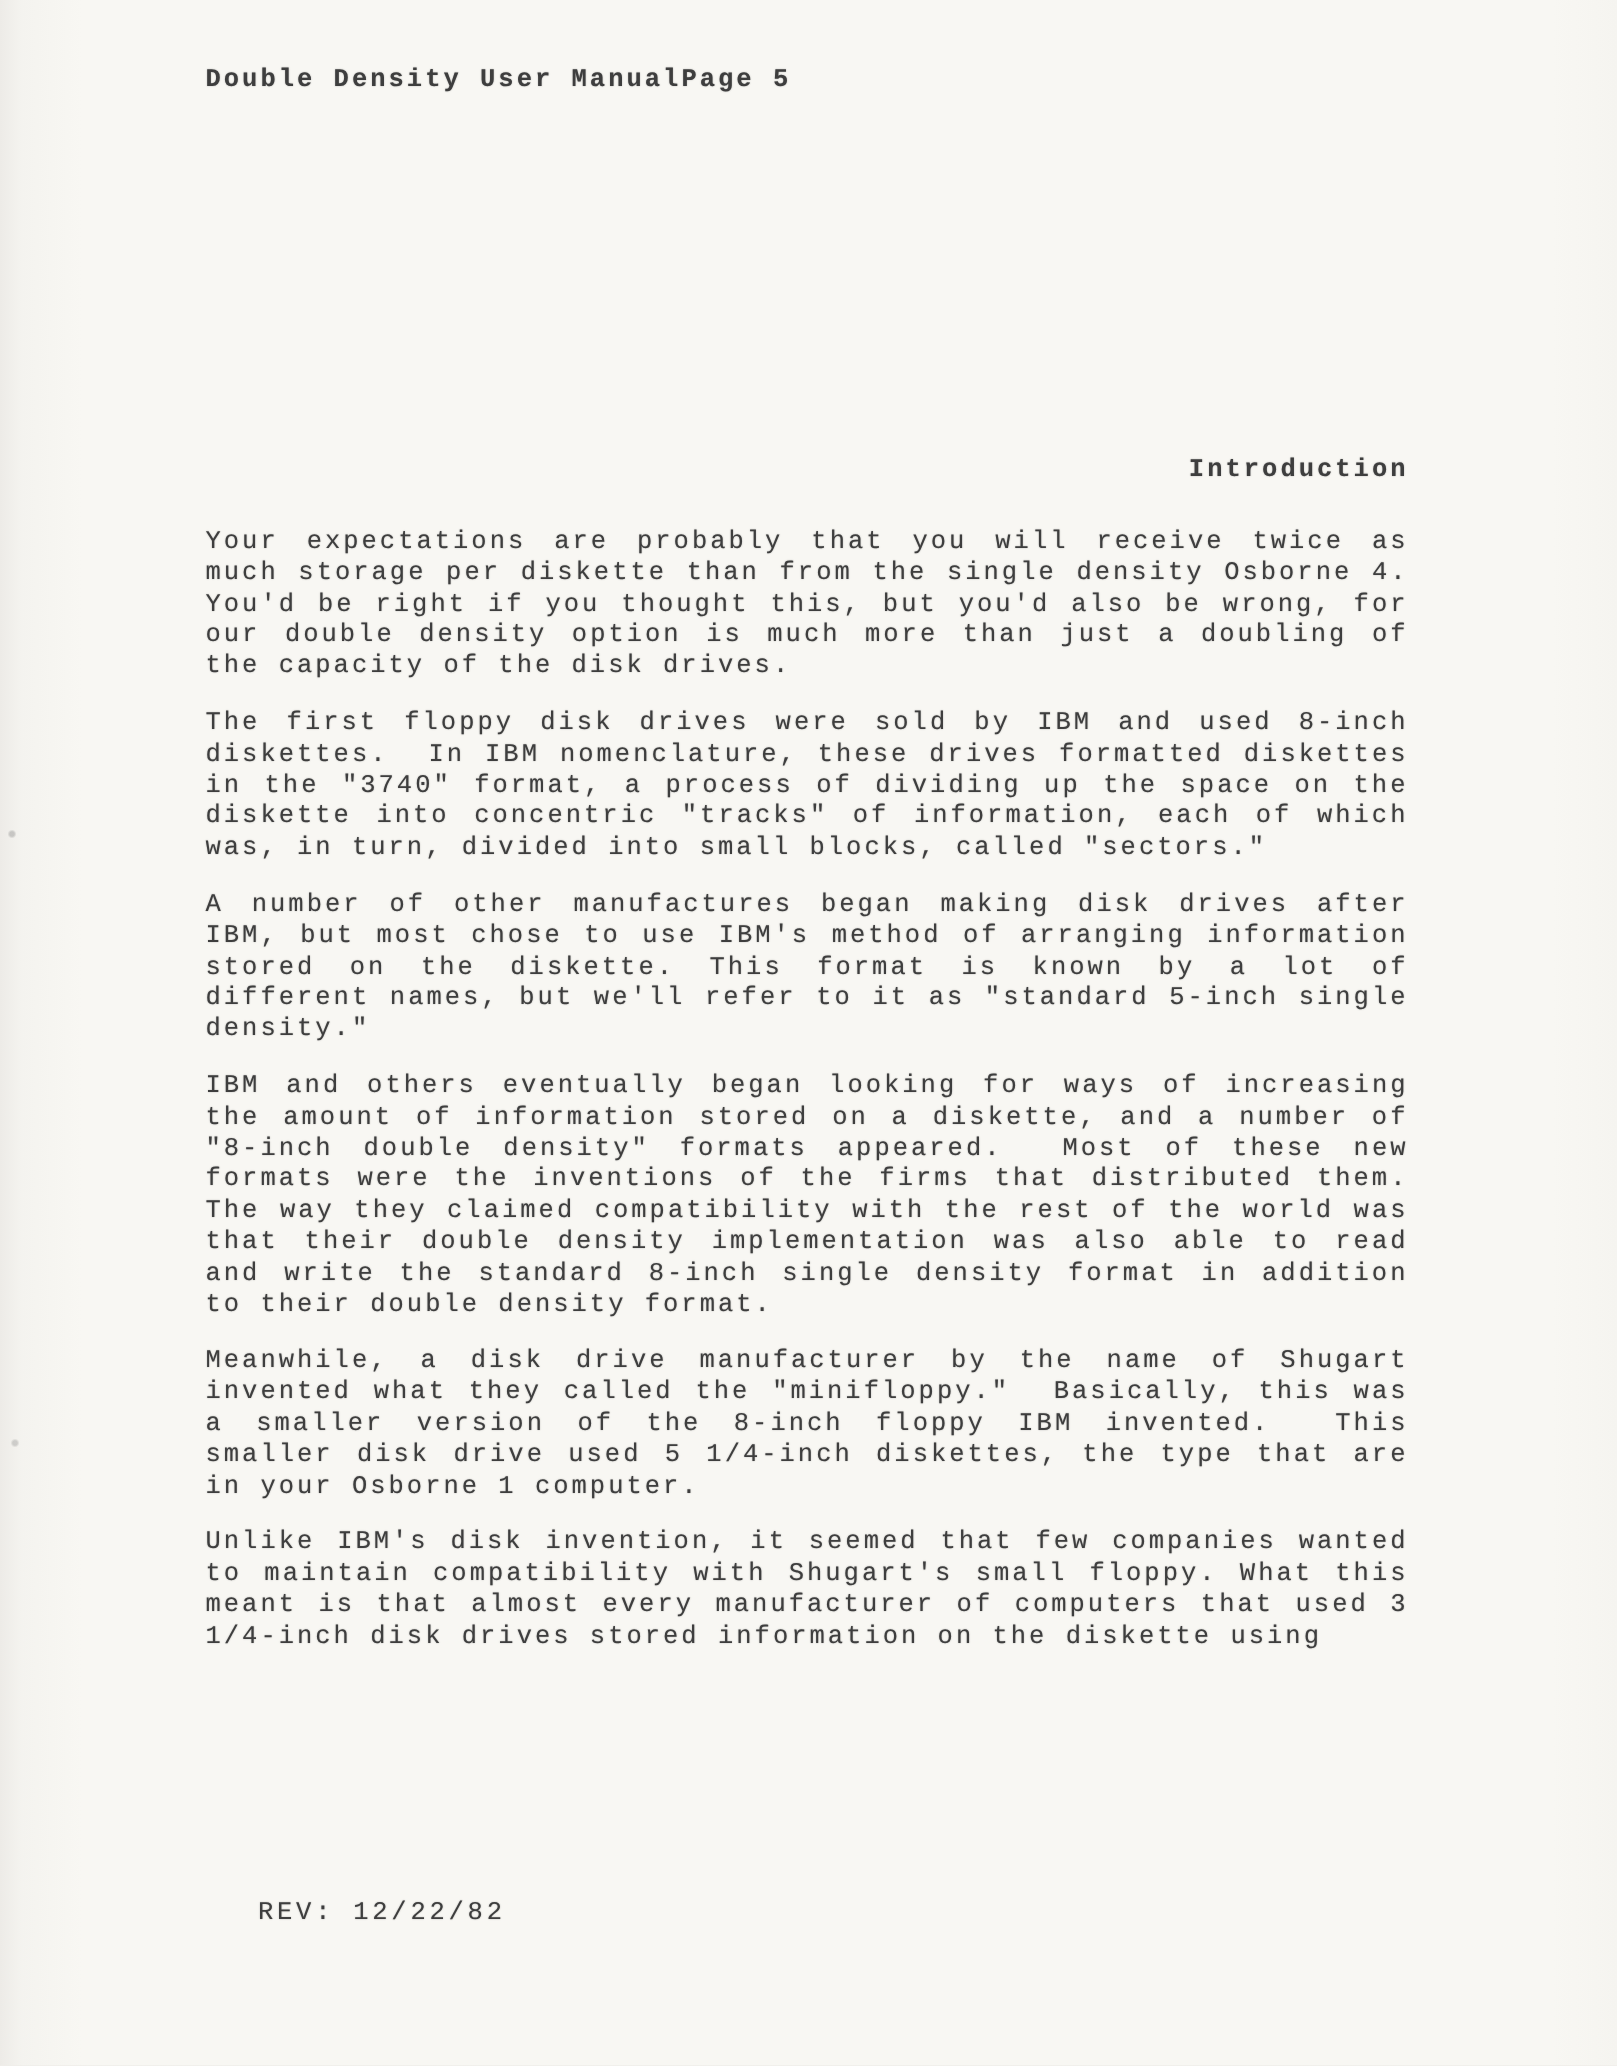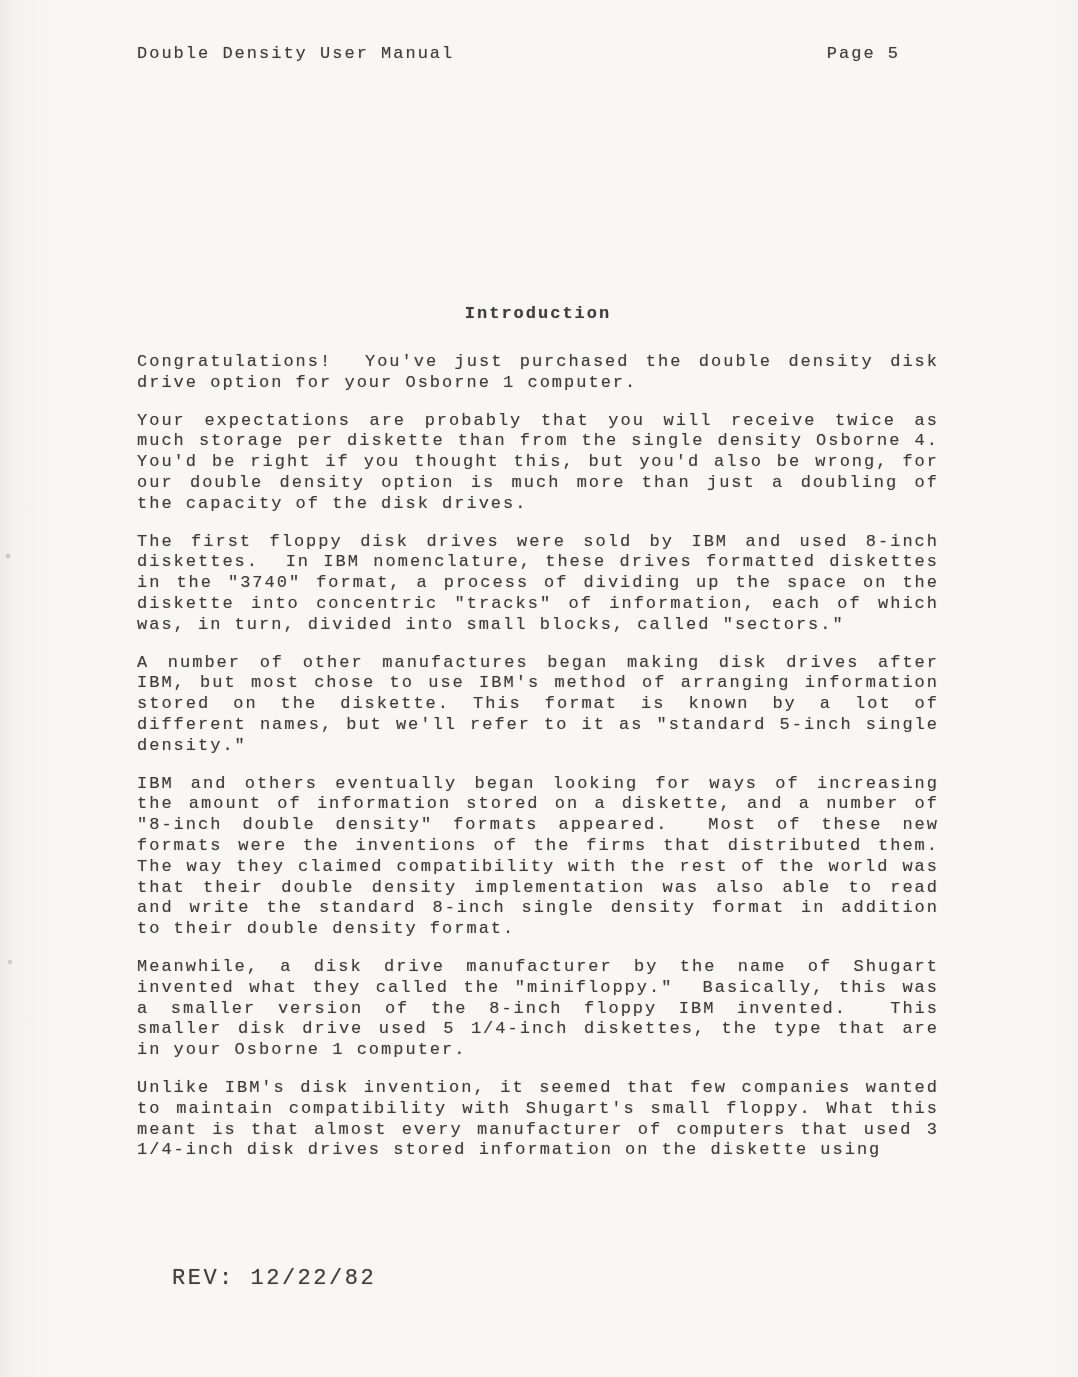--- a/index.html
+++ b/index.html
@@ -23,72 +23,71 @@
   }
   .ink {
     text-shadow: 0 0 1px rgba(62,62,62,0.45);
   }
   .page-header {
     position: absolute;
     top: 44px;
     left: 137px;
     width: 763px;
     display: flex;
-    justify-content: space-between;
+    justify-content: flex-start;
     font-size: 17px;
-    font-weight: 400;
+    font-weight: 700;
     letter-spacing: 2px;
     white-space: nowrap;
   }
   .content {
     position: absolute;
     top: 303px;
     left: 137px;
     width: 802px;
   }
   .section-heading {
     font-size: 17px;
     font-weight: 700;
     letter-spacing: 2px;
-    text-align: center;
+    text-align: right;
     margin: 0 0 28px 0;
     line-height: 21px;
   }
   .content p {
     font-size: 17px;
     font-weight: 400;
     letter-spacing: 2px;
     line-height: 20.8px;
     margin: 0 0 17px 0;
     text-align: justify;
     white-space: pre-wrap;
   }
   .page-footer {
     position: absolute;
     top: 1266px;
     left: 172px;
-    font-size: 22px;
+    font-size: 17px;
     letter-spacing: 2.5px;
     white-space: nowrap;
   }
 </style>
 </head>
 <body>
 
 <div class="page">
 
   <header class="page-header ink">
     <span>Double Density User Manual</span>
     <span>Page 5</span>
   </header>
 
   <main class="content">
     <h1 class="section-heading ink">Introduction</h1>
 
-    <p class="ink">Congratulations!  You've just purchased the double density disk drive option for your Osborne 1 computer.</p>
 
     <p class="ink">Your expectations are probably that you will receive twice as much storage per diskette than from the single density Osborne 4. You'd be right if you thought this, but you'd also be wrong, for our double density option is much more than just a doubling of the capacity of the disk drives.</p>
 
 
     <p class="ink">The first floppy disk drives were sold by IBM and used 8-inch diskettes.  In IBM nomenclature, these drives formatted diskettes in the "3740" format, a process of dividing up the space on the diskette into concentric "tracks" of information, each of which was, in turn, divided into small blocks, called "sectors."</p>
 
     <p class="ink">A number of other manufactures began making disk drives after IBM, but most chose to use IBM's method of arranging information stored on the diskette. This format is known by a lot of different names, but we'll refer to it as "standard 5-inch single density."</p>
 
     <p class="ink">IBM and others eventually began looking for ways of increasing the amount of information stored on a diskette, and a number of "8-inch double density" formats appeared.  Most of these new formats were the inventions of the firms that distributed them. The way they claimed compatibility with the rest of the world was that their double density implementation was also able to read and write the standard 8-inch single density format in addition to their double density format.</p>
 

